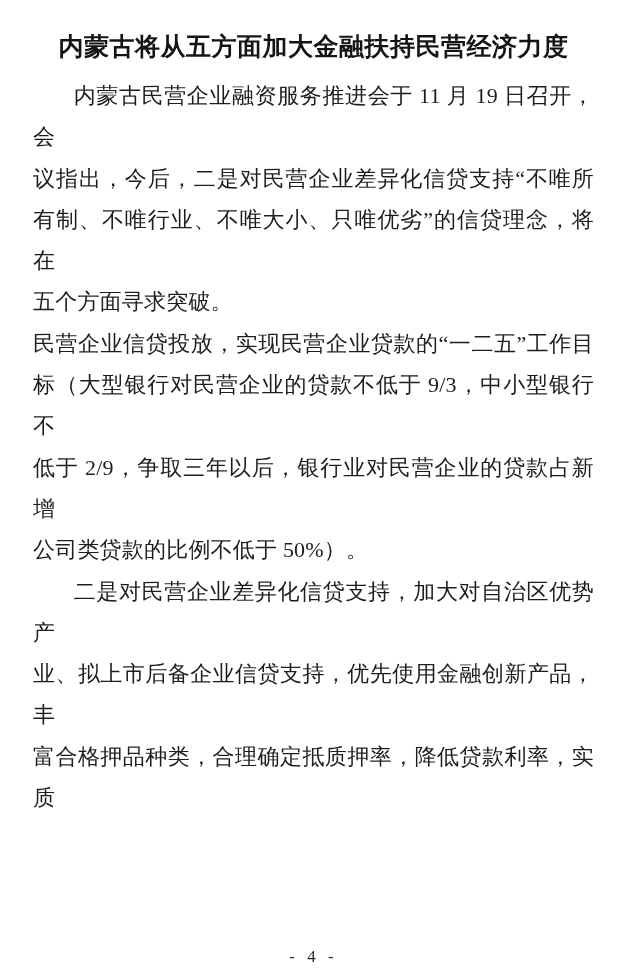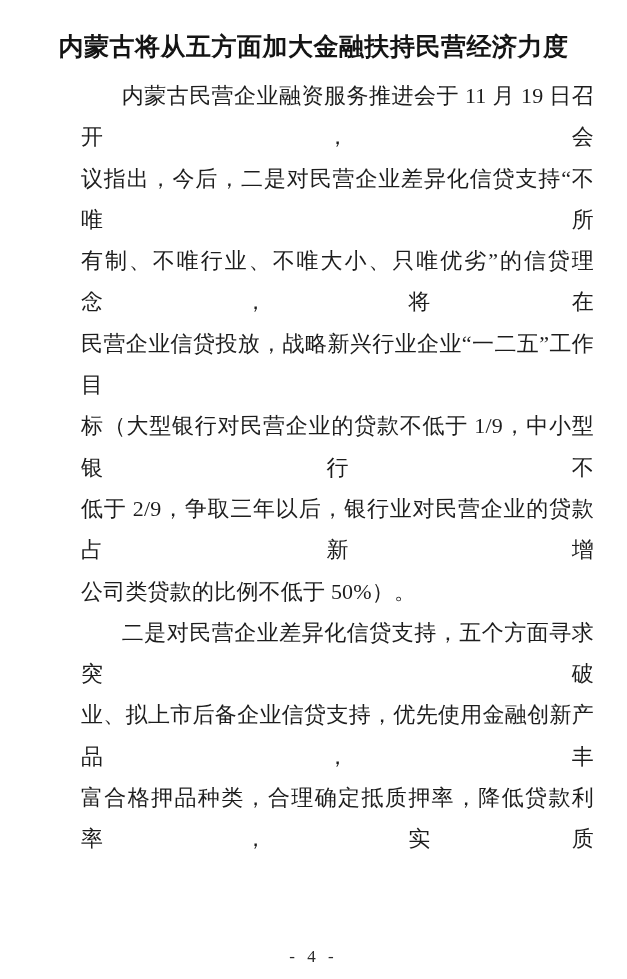--- a/index.html
+++ b/index.html
@@ -30,21 +30,20 @@
   .doc-body {
     margin: 11px 33px 0 33px;
     font-size: 22px;
     line-height: 41.3px;
   }
   .line {
     text-align: justify;
     text-align-last: justify;
     white-space: normal;
     letter-spacing: 0.2px;
-    margin-left: 48px;
   }
   .line.first {
     text-indent: 1.85em;
   }
   .line.para-end {
     text-align-last: left;
   }
   .page-footer {
     position: absolute;
     left: 0;
@@ -59,23 +58,24 @@
 </head>
 <body>
 
 <div class="page">
   <h1 class="doc-title">内蒙古将从五方面加大金融扶持民营经济力度</h1>
 
   <div class="doc-body">
       <div class="line first">内蒙古民营企业融资服务推进会于 11 月 19 日召开，会</div>
       <div class="line">议指出，今后，二是对民营企业差异化信贷支持“不唯所</div>
       <div class="line">有制、不唯行业、不唯大小、只唯优劣”的信贷理念，将在</div>
-      <div class="line">民营企业信贷投放，战略新兴行业企业“一二五”工作目</div>
-      <div class="line">标（大型银行对民营企业的贷款不低于 1/9，中小型银行不</div>
+      <div class="line para-end">五个方面寻求突破。</div>
+      <div class="line">民营企业信贷投放，实现民营企业贷款的“一二五”工作目</div>
+      <div class="line">标（大型银行对民营企业的贷款不低于 9/3，中小型银行不</div>
       <div class="line">低于 2/9，争取三年以后，银行业对民营企业的贷款占新增</div>
       <div class="line para-end">公司类贷款的比例不低于 50%）。</div>
-      <div class="line first">二是对民营企业差异化信贷支持，五个方面寻求突破</div>
+      <div class="line first">二是对民营企业差异化信贷支持，加大对自治区优势产</div>
       <div class="line">业、拟上市后备企业信贷支持，优先使用金融创新产品，丰</div>
       <div class="line">富合格押品种类，合理确定抵质押率，降低贷款利率，实质</div>
     </div>
 
   <div class="page-footer">- 4 -</div>
 </div>
 
 </body></html>

